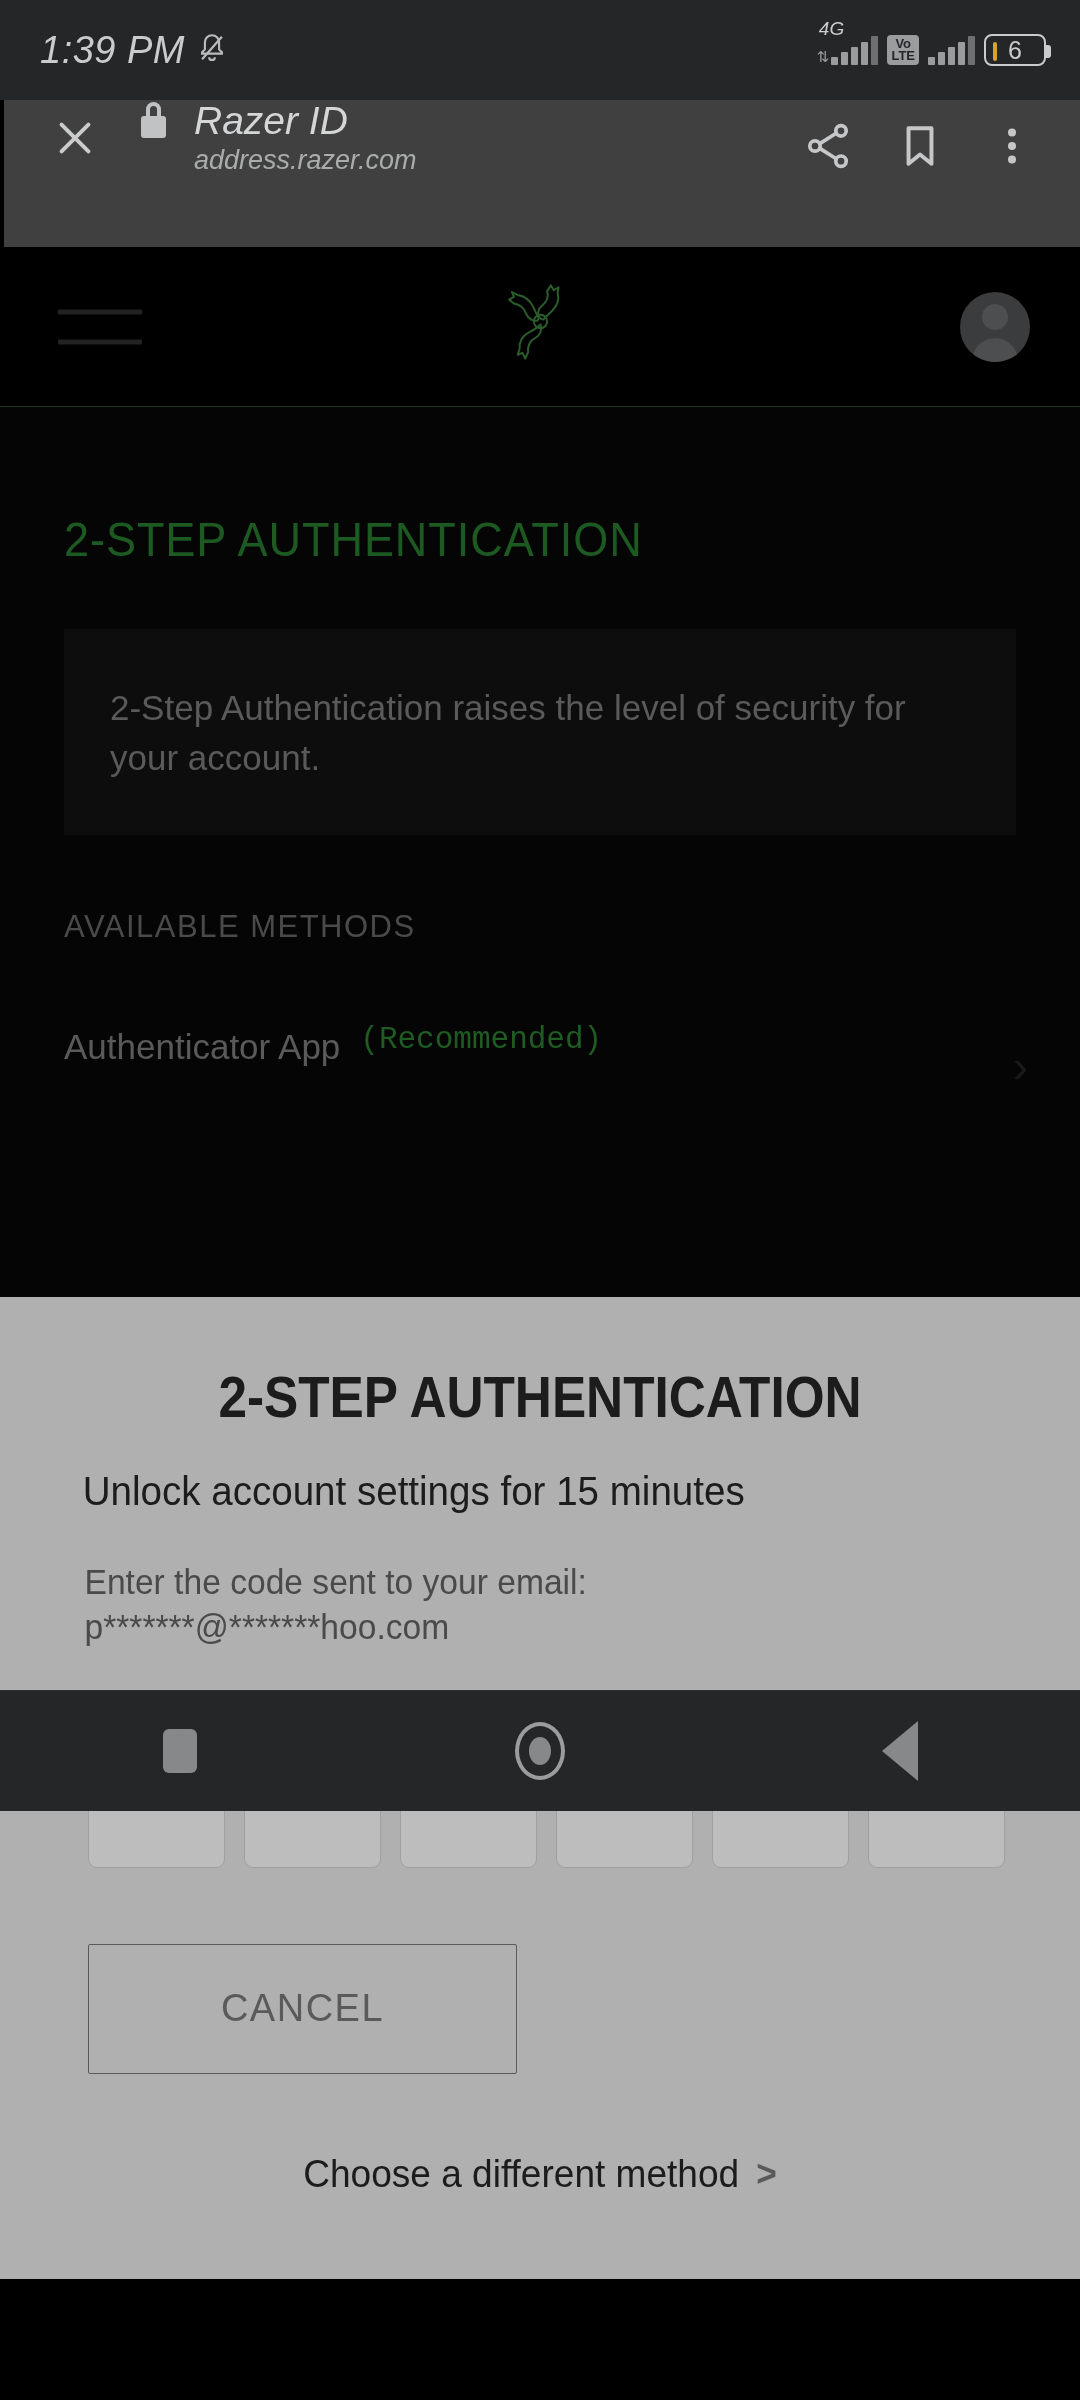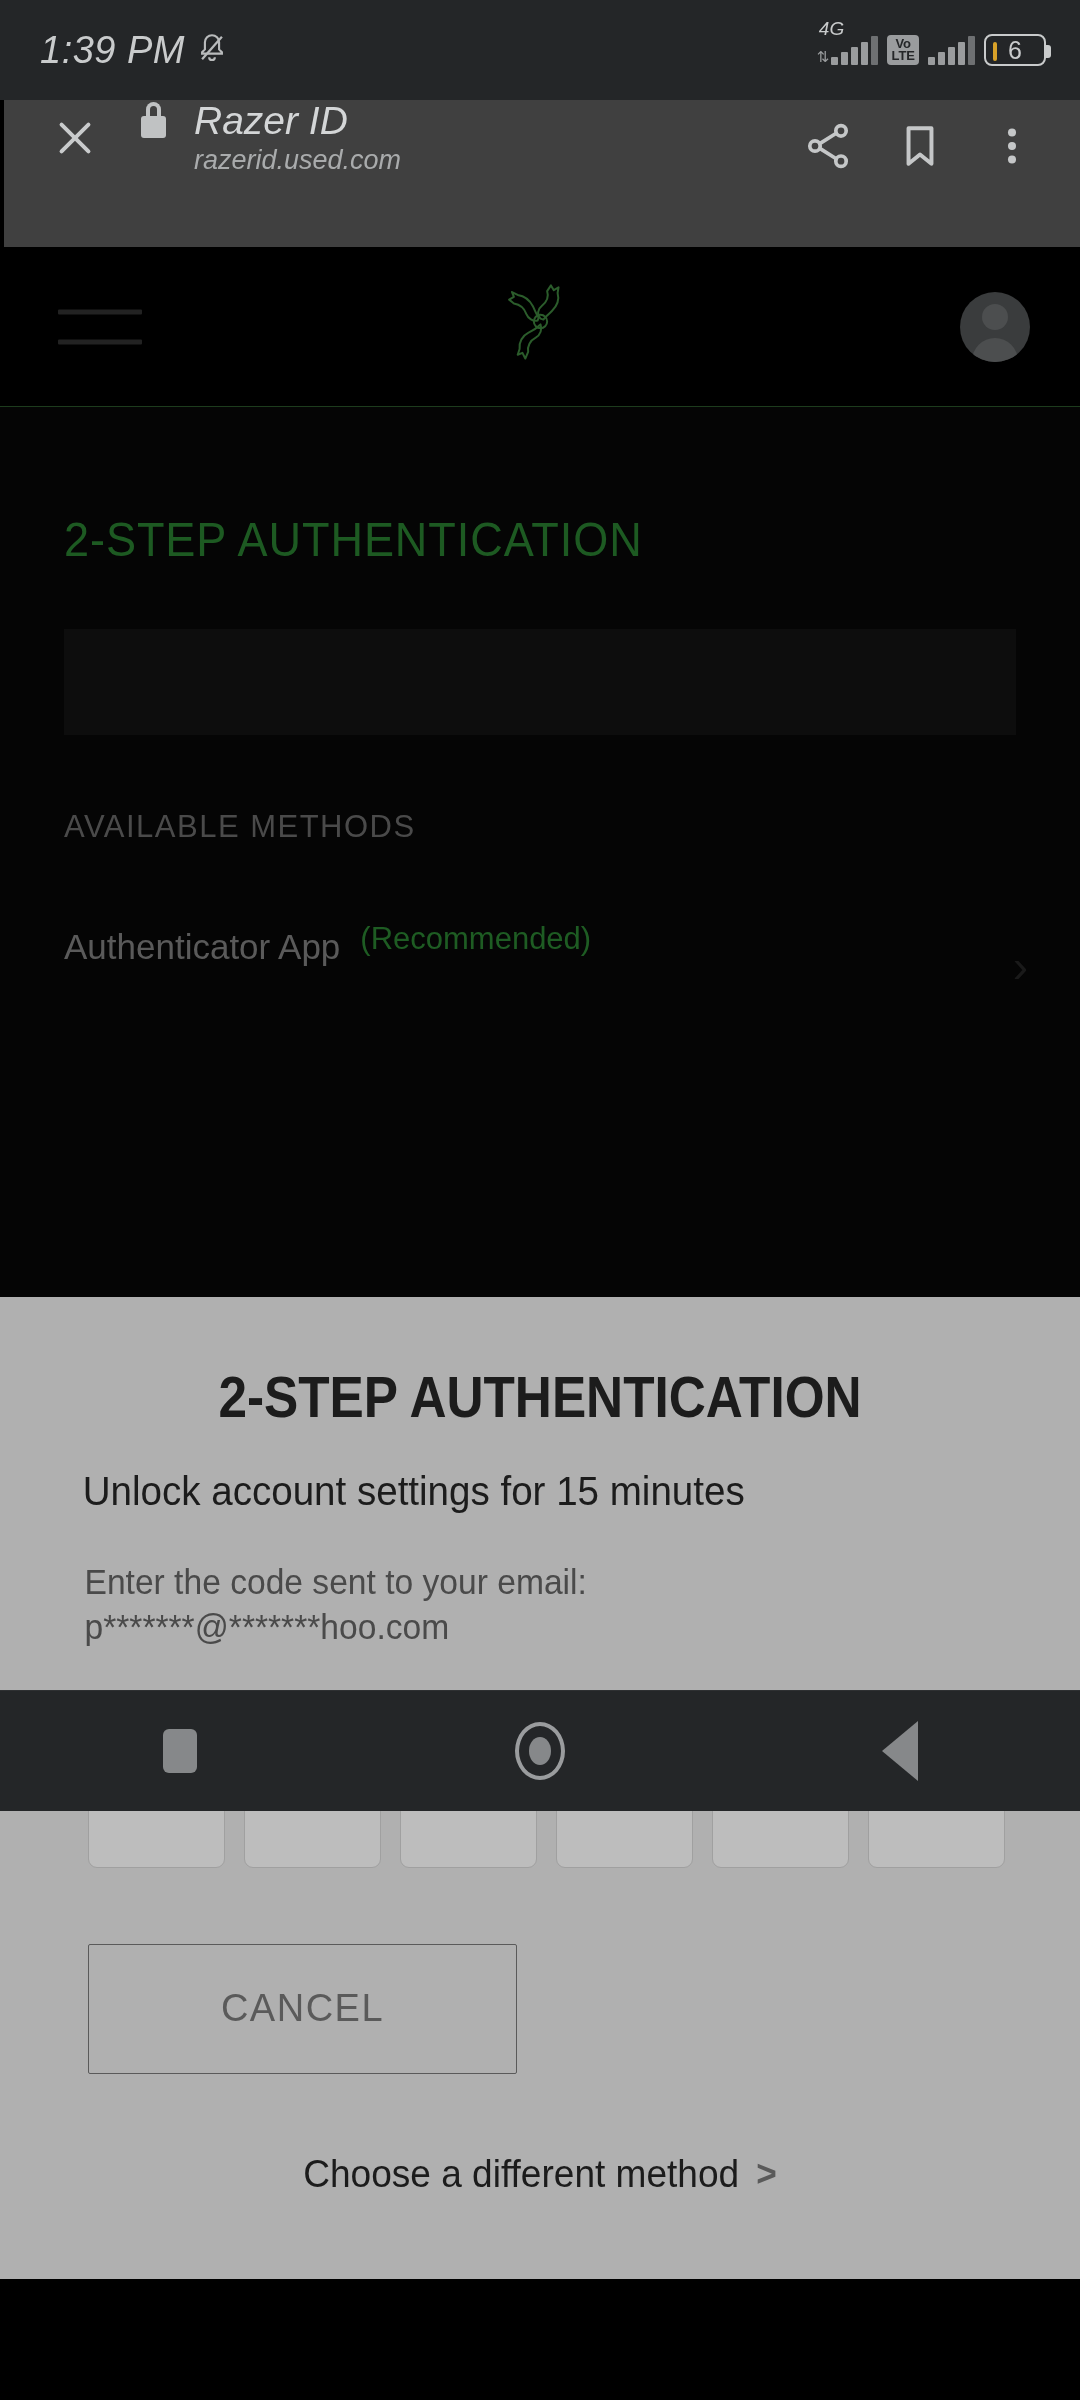--- a/index.html
+++ b/index.html
@@ -101,21 +101,21 @@
   .rz-card{
     margin-top:62px; background:#0d0d0d; padding:54px 46px 52px 46px;
   }
   .rz-card p{ font-size:35px; color:#5a5a5a; line-height:1.43; }
   .rz-card p + p{ margin-top:42px; }
   .rz-sub{ margin-top:74px; font-size:31px; color:#4a4a4a; letter-spacing:1.5px; }
   .rz-row{
     margin-top:66px; display:flex; align-items:center; position:relative;
   }
   .rz-row .name{ font-size:35px; color:#5a5a5a;margin-top:16px; }
-  .rz-row .rec{ font-size:31px; color:#1e5c23; margin-left:20px; }
+  .rz-row .rec{ font-size:31px; color:#1e5c23; margin-left:20px;font-family:Liberation Mono, monospace; }
   .rz-chev{ position:absolute; right:-12px; top:32px; font-size:46px; color:#1a1a1a; line-height:1; }
 
   
   .sheet{
     position:absolute; left:0; top:1297px; width:1080px; height:982px;
     background:#b0b0b0;
   }
   .sheet-title{
     text-align:center; padding-top:67px;
     font-size:57px; font-weight:bold; color:#1c1c1c; letter-spacing:0px;
@@ -219,21 +219,21 @@
   </div>
 
   <div class="toolbar">
     <div class="tb-close"></div>
     <div class="tb-lock">
       <span class="shackle"></span>
         <span class="body"></span>
     </div>
     <div class="tb-text">
       <div class="tb-title">Razer ID</div>
-      <div class="tb-url">razerid.used.com</div>
+      <div class="tb-url">address.razer.com</div>
     </div>
     <div class="tb-actions">
       <div class="tb-btn">
         <svg width="52" height="52" viewBox="0 0 24 24" fill="none" stroke="#c5c7c8" stroke-width="1.7" stroke-linecap="round">
           <circle cx="18" cy="5" r="2.4"></circle>
             <circle cx="6" cy="12" r="2.4"></circle>
             <circle cx="18" cy="19" r="2.4"></circle>
           <line x1="8.2" y1="10.9" x2="15.8" y2="6.1"></line>
             <line x1="8.2" y1="13.1" x2="15.8" y2="17.9"></line>
         </svg>
@@ -272,20 +272,21 @@
       <div class="rz-avatar">
         <span class="head"></span>
           <span class="torso"></span>
       </div>
     </div>
 
     <div class="rz-body">
       <div class="rz-h1">2-STEP AUTHENTICATION</div>
 
       <div class="rz-card">
+        <p>2-Step Authentication raises the level of security for your account.</p>
       </div>
 
       <div class="rz-sub">AVAILABLE METHODS</div>
 
       <div class="rz-row">
         <span class="name">Authenticator App</span>
         <span class="rec">(Recommended)</span>
         <span class="rz-chev">›</span>
       </div>
     </div>

